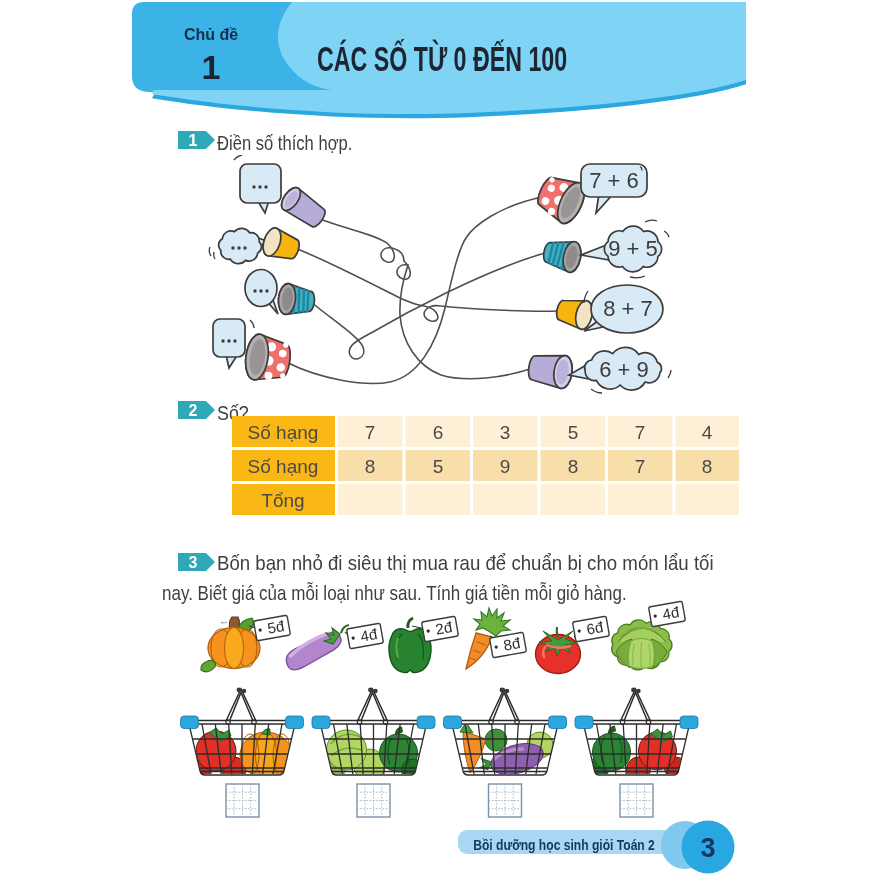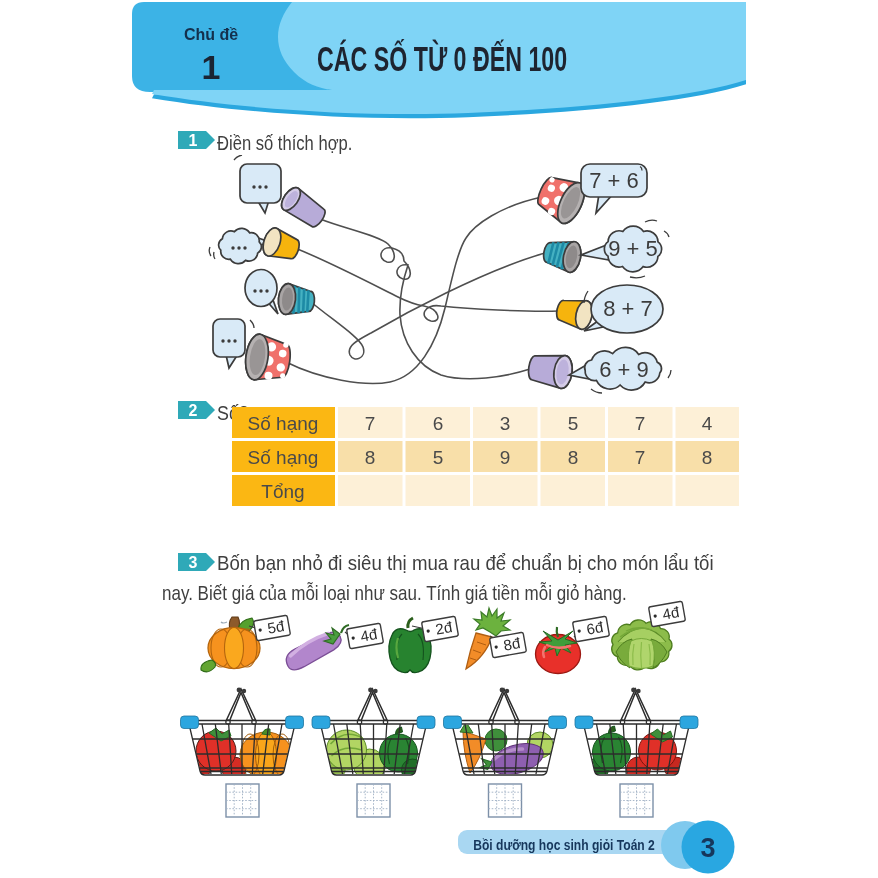--- a/index.html
+++ b/index.html
@@ -182,21 +182,21 @@
     <path d="M588 291 q -4 6 -4 12"></path>
   </g>
   <g fill="#3c3c3c" font-size="22" font-family="Liberation Sans,sans-serif" text-anchor="middle">
     <text x="614" y="188">7 + 6</text>
     <text x="633" y="256">9 + 5</text>
     <text x="628" y="316">8 + 7</text>
     <text x="624" y="377">6 + 9</text>
   </g>
 </svg>
 
-<div class="abs" style="left:185px;top:407px;width:507px;height:99px;padding-left:47px;">
+<div class="abs" style="left:185px;top:416px;width:507px;height:99px;padding-left:47px;">
   <svg width="507" height="99" viewBox="0 0 507 99">
     <g>
       <rect x="0" y="0" width="103" height="31" fill="#fbb713"></rect>
       <rect x="0" y="34" width="103" height="31" fill="#fbb713"></rect>
       <rect x="0" y="68" width="103" height="31" fill="#fbb713"></rect>
     </g>
     <g fill="#fdf0d7">
       <rect x="106" y="0" width="64.5" height="31"></rect>
         <rect x="173.5" y="0" width="64.5" height="31"></rect>
         <rect x="241" y="0" width="64.5" height="31"></rect>

